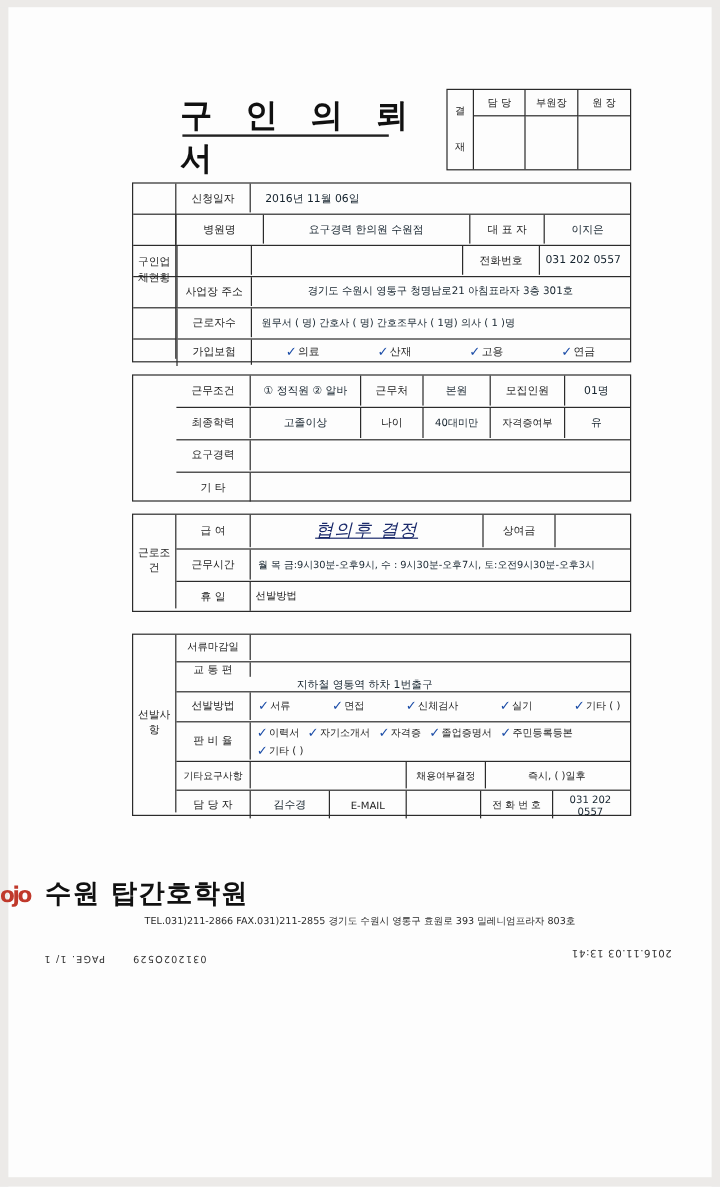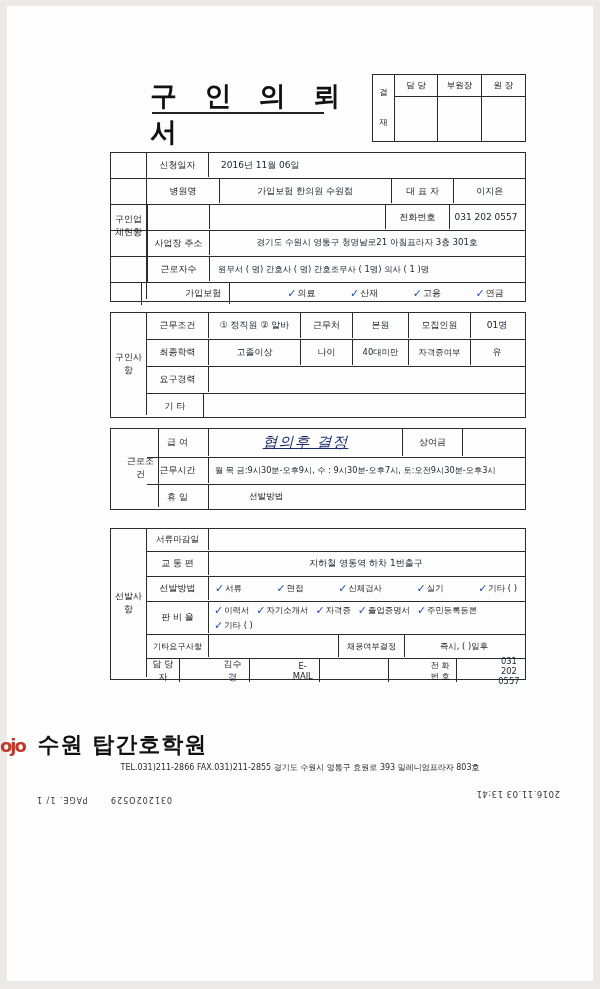--- a/index.html
+++ b/index.html
@@ -39,21 +39,21 @@
   .approval .cell.last{border-right:none;}
   .approval .cell.norow{border-bottom:none;}
   .approval .vcol{
     grid-row:1 / span 2;display:flex;flex-direction:column;align-items:center;justify-content:space-around;
     border-right:1px solid #2a2a2a;font-size:8.5px;padding:3px 0;
   }
 
   
   .block{position:absolute;border:1.4px solid #2b2b2b;}
   .row{display:flex;border-bottom:1px solid #2b2b2b;}
-  .row:last-child{border-bottom:none;gap:36px;}
+  .row:last-child{border-bottom:none;}
   .c{
     display:flex;align-items:center;
     border-right:1px solid #2b2b2b;
     font-size:9px;padding:0 4px;box-sizing:border-box;
     min-height:0;
   }
   .c:last-child{border-right:none;}
   .c.center{justify-content:center;text-align:center;}
   .vlabel{
     display:flex;align-items:center;justify-content:center;text-align:center;
@@ -126,21 +126,21 @@
         <span style="line-height:1.5;font-size:9px;">구인업체현황</span>
       </div>
       <div style="width:36px;"></div>
       <div class="c center" style="width:62px;height:24px;">신청일자</div>
       <div class="c hand" style="width:314px;height:24px;padding-left:12px;">2016년 11월 06일</div>
     </div>
 
     <div class="row" style="height:25px;">
       <div style="width:36px;border-right:1px solid #2b2b2b;"></div>
       <div class="c center" style="width:74px;height:24px;">병원명</div>
-      <div class="c hand center" style="width:176px;height:24px;">가입보험 한의원 수원점</div>
+      <div class="c hand center" style="width:176px;height:24px;">요구경력 한의원 수원점</div>
       <div class="c center" style="width:64px;height:24px;">대 표 자</div>
       <div class="c hand center" style="width:72px;height:24px;">이지은</div>
     </div>
 
     <div class="row" style="height:25px;">
       <div style="width:36px;border-right:1px solid #2b2b2b;"></div>
       <div class="c center" style="width:62px;height:24px;border-right:1px solid #2b2b2b;"></div>
       <div class="c" style="width:176px;height:24px;"></div>
       <div class="c center" style="width:64px;height:24px;">전화번호</div>
       <div class="c hand center" style="width:72px;height:24px;">031 202 0557</div>
@@ -176,23 +176,20 @@
         </span>
         <span style="display:flex;align-items:center;">
           <span class="checkmark">✓</span>
           <span>연금</span>
         </span>
       </div>
     </div>
   </div>
 
   <div class="block" style="left:110px;top:312px;width:414px;height:104px;">
-    <div class="vlabel" style="width:36px;height:102px;position:absolute;left:0;top:0;">
-      <span style="font-size:9px;line-height:1.5;">구인사항</span>
-    </div>
 
     <div class="row" style="height:26px;margin-left:36px;">
       <div class="c center" style="width:62px;height:25px;">근무조건</div>
       <div class="c hand center" style="width:92px;height:25px;">① 정직원  ② 알바</div>
       <div class="c center" style="width:52px;height:25px;">근무처</div>
       <div class="c hand center" style="width:56px;height:25px;">본원</div>
       <div class="c center" style="width:62px;height:25px;">모집인원</div>
       <div class="c hand center" style="width:52px;height:25px;">01명</div>
     </div>
 
@@ -210,21 +207,21 @@
       <div class="c hand" style="width:314px;height:25px;"></div>
     </div>
 
     <div class="row" style="height:25px;margin-left:36px;">
       <div class="c center" style="width:62px;height:24px;">기 타</div>
       <div class="c hand" style="width:314px;height:24px;"></div>
     </div>
   </div>
 
   <div class="block" style="left:110px;top:428px;width:414px;height:80px;">
-    <div class="vlabel" style="width:36px;height:78px;position:absolute;left:12px;top:0;">
+    <div class="vlabel" style="width:36px;height:78px;position:absolute;left:0;top:0;">
       <span style="font-size:9px;line-height:1.5;">근로조건</span>
     </div>
 
     <div class="row" style="height:28px;margin-left:36px;">
       <div class="c center" style="width:62px;height:27px;">급 여</div>
       <div class="c" style="width:194px;height:27px;justify-content:center;">
         <span class="sig">협의후 결정</span>
       </div>
       <div class="c center" style="width:60px;height:27px;">상여금</div>
       <div class="c hand" style="width:60px;height:27px;"></div>
@@ -244,21 +241,21 @@
   <div class="block" style="left:110px;top:528px;width:414px;height:150px;">
     <div class="vlabel" style="width:36px;height:148px;position:absolute;left:0;top:0;">
       <span style="font-size:9px;line-height:1.5;">선발사항</span>
     </div>
 
     <div class="row" style="height:22px;margin-left:36px;">
       <div class="c center" style="width:62px;height:21px;font-size:8.6px;">서류마감일</div>
       <div class="c hand" style="width:314px;height:21px;"></div>
     </div>
 
-    <div class="row" style="height:24px;margin-left:36px;">
+    <div class="row" style="height:24px;margin-left:36px;flex-direction:column;">
       <div class="c center" style="width:62px;height:23px;">교 통 편</div>
       <div class="c hand center" style="width:314px;height:23px;">지하철 영통역 하차 1번출구</div>
     </div>
 
     <div class="row" style="height:24px;margin-left:36px;">
       <div class="c center" style="width:62px;height:23px;">선발방법</div>
       <div class="c" style="width:314px;height:23px;font-size:8.4px;justify-content:space-between;padding:0 6px;">
         <span style="display:flex;align-items:center;">
             <span class="checkmark">✓</span>
             <span>서류</span>

